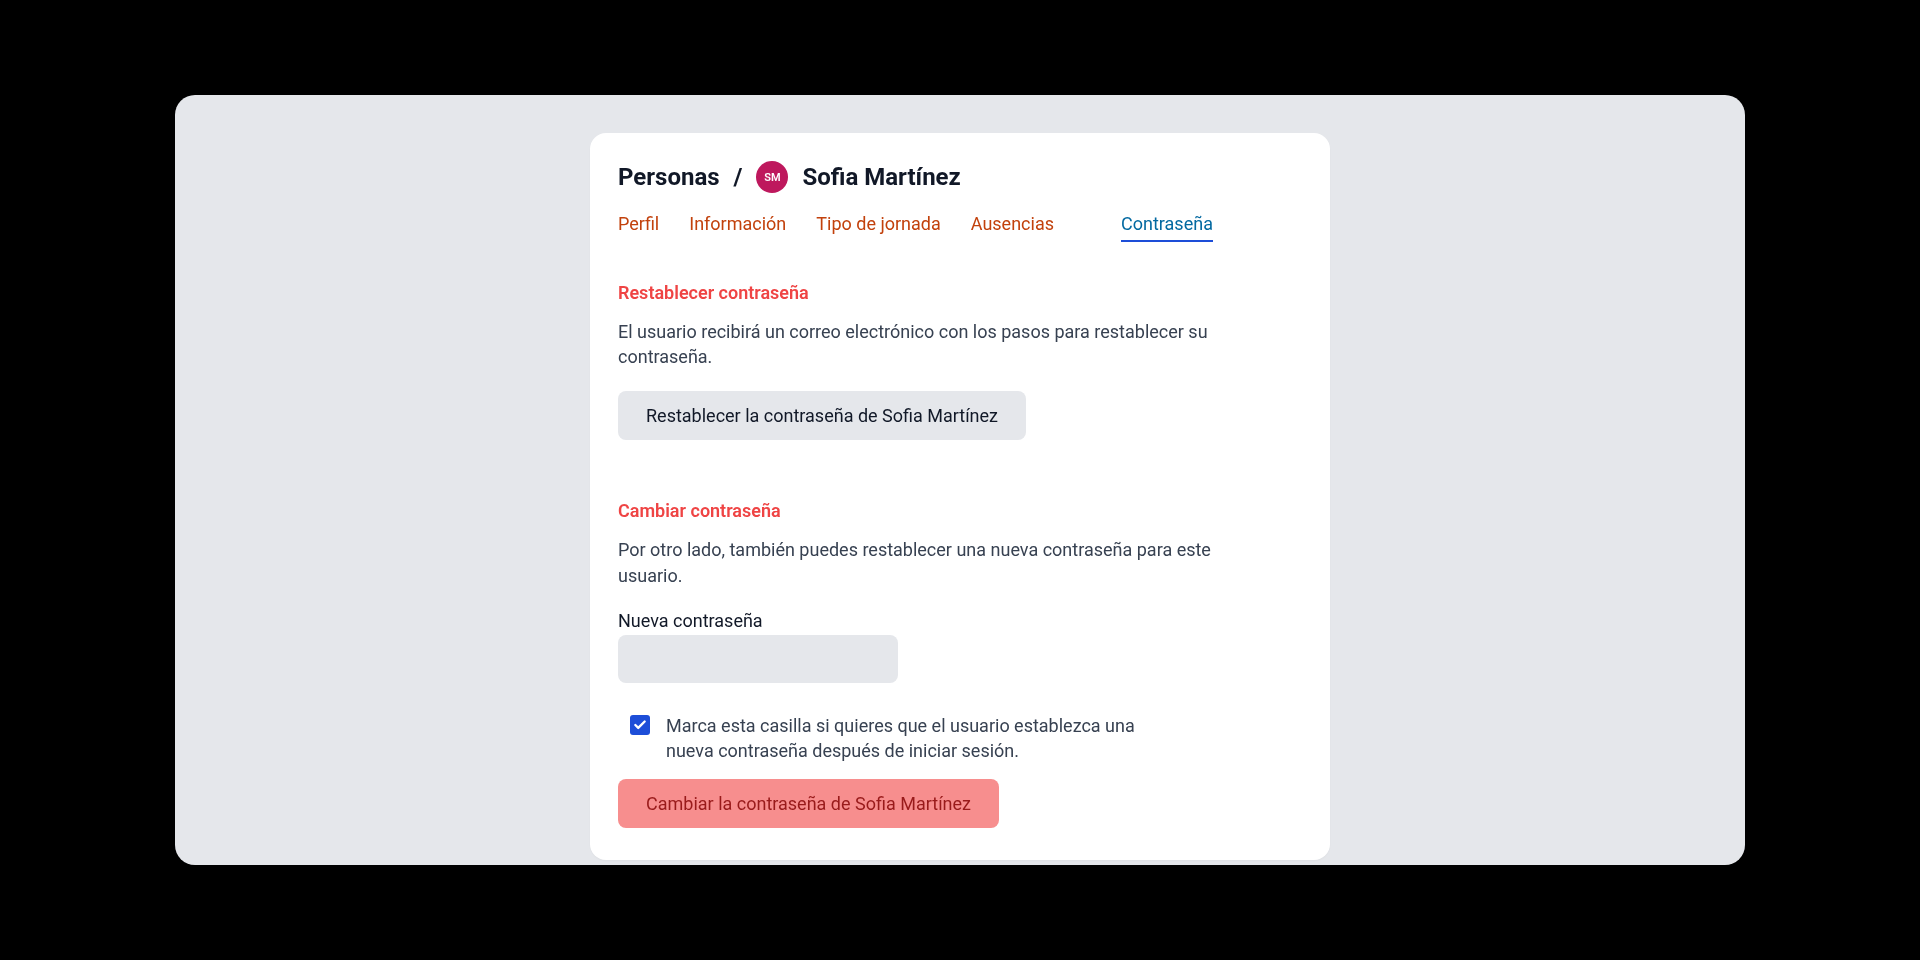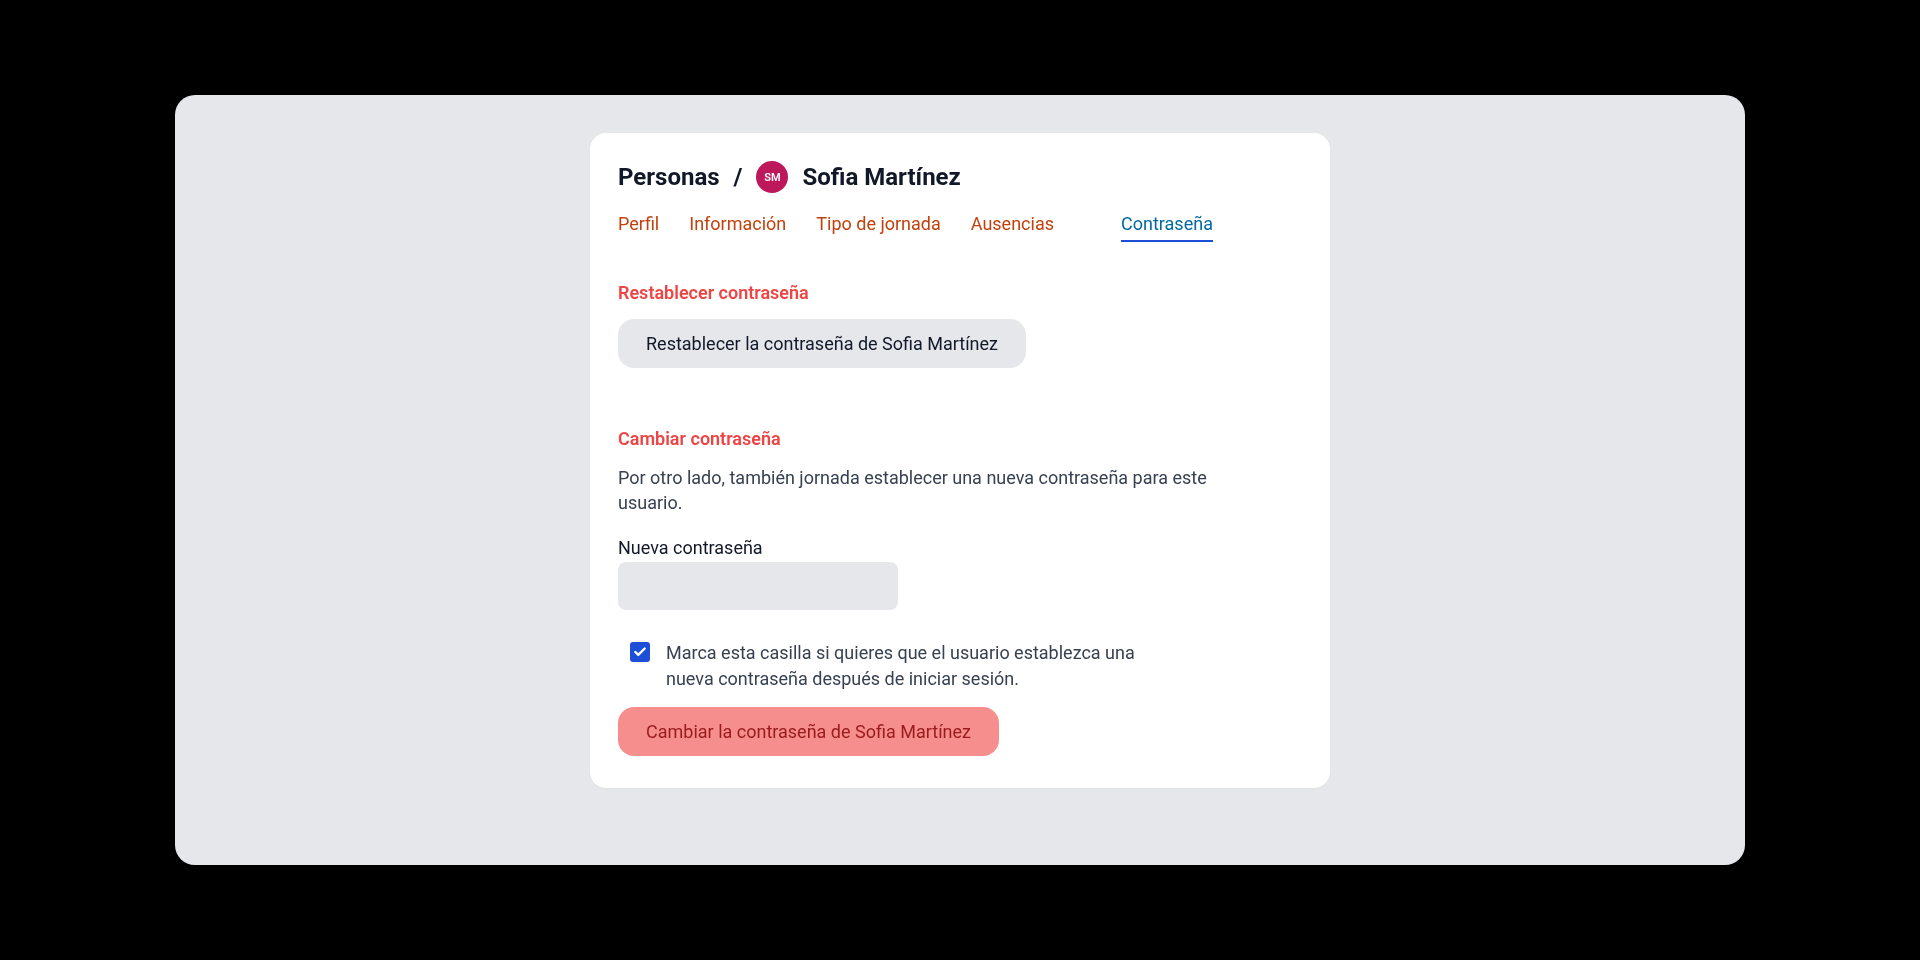--- a/index.html
+++ b/index.html
@@ -98,21 +98,21 @@
       font-size: 18px;
       color: #374151;
       margin-bottom: 22px;
       line-height: 1.4;
       max-width: 620px;
     }
     .btn {
       display: inline-block;
       padding: 14px 28px;
       font-size: 18px;
-      border-radius: 16px;
+      border-radius: 8px;
       border: none;
       cursor: pointer;
       font-family: inherit;
     }
     .btn-gray {
       background: #e5e7eb;
       color: #111827;
     }
     .btn-red {
       background: #f78e8e;
@@ -180,26 +180,27 @@
     <div class="tabs">
       <div class="tab">Perfil</div>
       <div class="tab">Información</div>
       <div class="tab">Tipo de jornada</div>
       <div class="tab">Ausencias</div>
       <div class="tab active">Contraseña</div>
     </div>
 
     <div class="section">
       <div class="section-title">Restablecer contraseña</div>
+      <div class="section-desc">El usuario recibirá un correo electrónico con los pasos para restablecer su contraseña.</div>
       <button class="btn btn-gray">Restablecer la contraseña de Sofia Martínez</button>
     </div>
 
     <div class="section">
       <div class="section-title">Cambiar contraseña</div>
-      <div class="section-desc">Por otro lado, también jornada establecer una nueva contraseña para este usuario.</div>
+      <div class="section-desc">Por otro lado, también puedes restablecer una nueva contraseña para este usuario.</div>
       <label class="label">Nueva contraseña</label>
       <input type="password" class="input" value="" style="">
 
       <div class="checkbox-row">
         <div class="checkbox">
           <svg viewBox="0 0 24 24" fill="none" stroke="#fff" stroke-width="4" stroke-linecap="round" stroke-linejoin="round">
             <polyline points="20 6 9 17 4 12"></polyline>
           </svg>
         </div>
         <div class="checkbox-label">Marca esta casilla si quieres que el usuario establezca una nueva contraseña después de iniciar sesión.</div>

